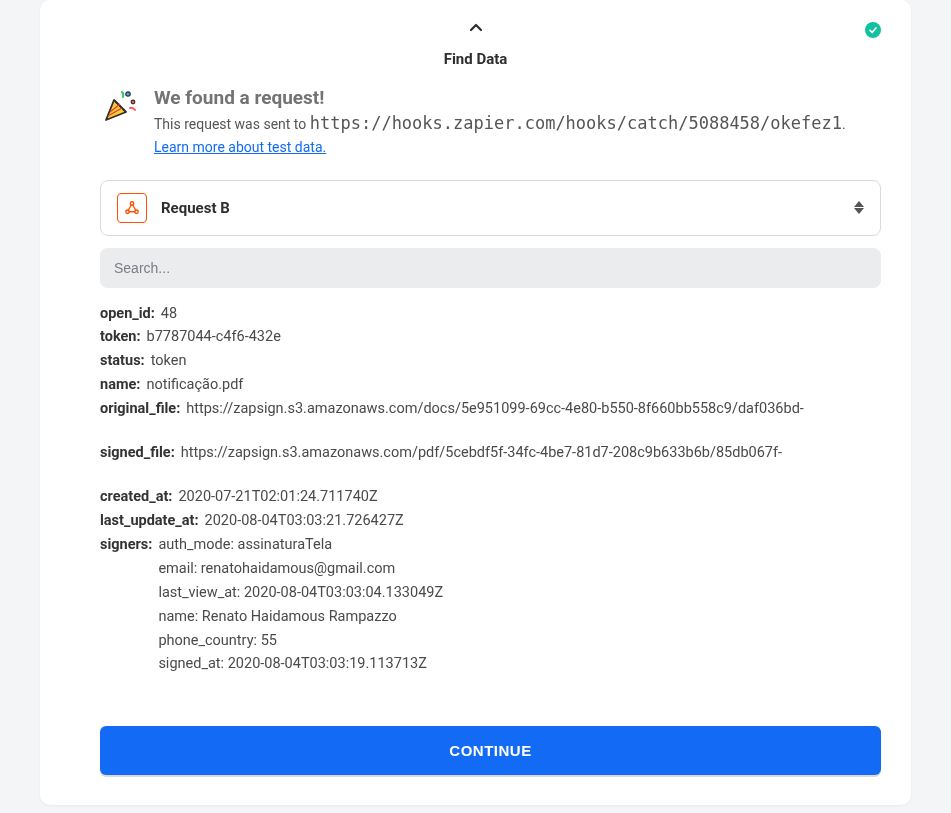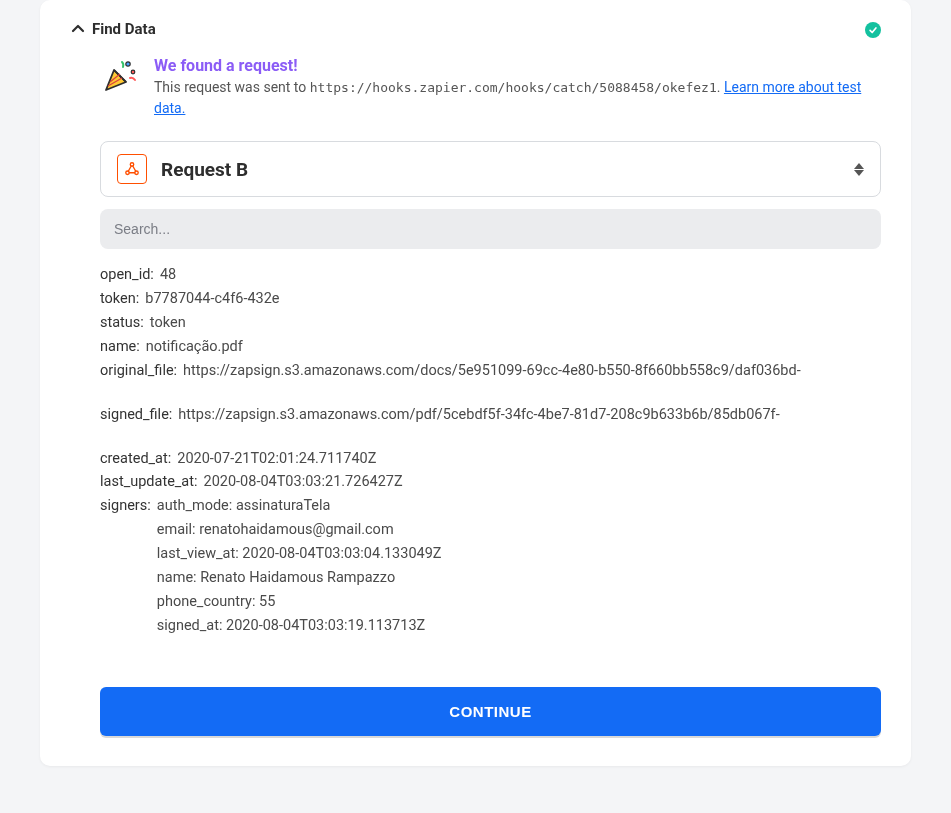--- a/index.html
+++ b/index.html
@@ -13,22 +13,23 @@
       background: #fff;
       border-radius: 10px;
       margin: 0 40px 20px 40px;
       padding: 20px 30px 30px 30px;
       box-shadow: 0 1px 3px rgba(0,0,0,0.05);
       position: relative;
     }
     .panel-header {
       display: flex;
       align-items: center;
-      gap: 6px;
+      gap: 14px;
       position: relative;
+      flex-direction: column;
     }
     .chevron {
       cursor: pointer;
       display: flex;
       align-items: center;
       justify-content: center;
     }
     .chevron svg { width: 16px; height: 16px; }
     .panel-title {
       font-weight: 700;
@@ -57,32 +58,32 @@
       gap: 14px;
     }
     .party-icon {
       width: 40px;
       height: 40px;
       flex-shrink: 0;
     }
     .found-text { flex: 1; }
     .found-heading {
       font-weight: 700;
-      font-size: 16px;
-      color: #8b5cf6;
+      font-size: 19px;
+      color: #737373;
       margin-bottom: 2px;
     }
     .found-sub {
       font-size: 14px;
       color: #555;
       line-height: 1.5;
     }
     .code {
       font-family: ui-monospace, SFMono-Regular, Menlo, Consolas, monospace;
-      font-size: 13px;
+      font-size: 17px;
     }
     .link {
       color: #136bf5;
       text-decoration: underline;
       cursor: pointer;
     }
     .data-area {
       margin-top: 22px;
     }
     .request-select {
@@ -102,21 +103,21 @@
       border: 1px solid #ff4f00;
       border-radius: 4px;
       display: flex;
       align-items: center;
       justify-content: center;
       flex-shrink: 0;
     }
     .webhook-icon svg { width: 18px; height: 18px; }
     .request-label {
       font-weight: 700;
-      font-size: 19px;
+      font-size: 15px;
       color: #2e2e2e;
     }
     .sort-icon {
       position: absolute;
       right: 16px;
       display: flex;
       flex-direction: column;
       gap: 1px;
     }
     .sort-icon svg { width: 10px; height: 6px; }
@@ -144,21 +145,21 @@
       padding-right: 8px;
     }
     .data-list::-webkit-scrollbar { width: 14px; }
     .data-list::-webkit-scrollbar-track { background: #f1f1f1; }
     .data-list::-webkit-scrollbar-thumb { background: #c1c1c1; }
     .kv-row {
       display: flex;
       flex-wrap: wrap;
       gap: 6px;
     }
-    .kv-key { font-weight: 400; }
+    .kv-key { font-weight: 700; }
     .kv-val { color: #4a4a4a; }
     .signers-block {
       display: flex;
       gap: 6px;
       align-items: flex-start;
     }
     .signers-lines {
       display: flex;
       flex-direction: column;
     }

